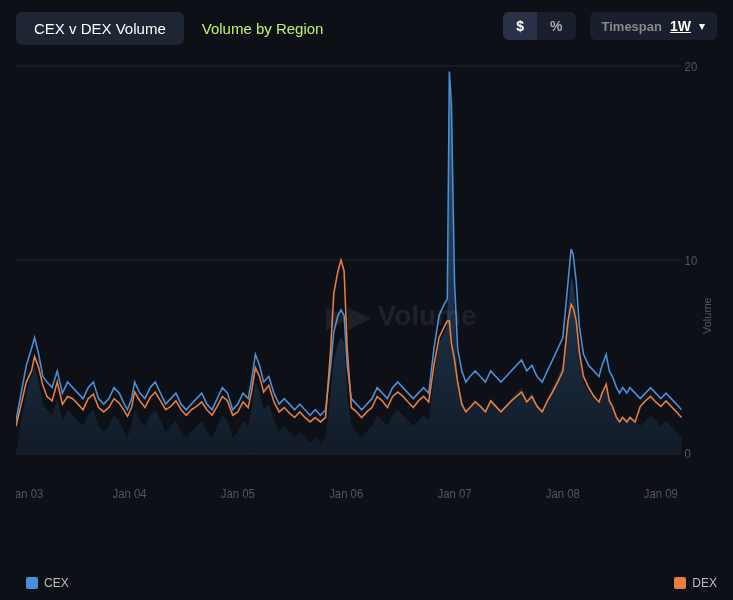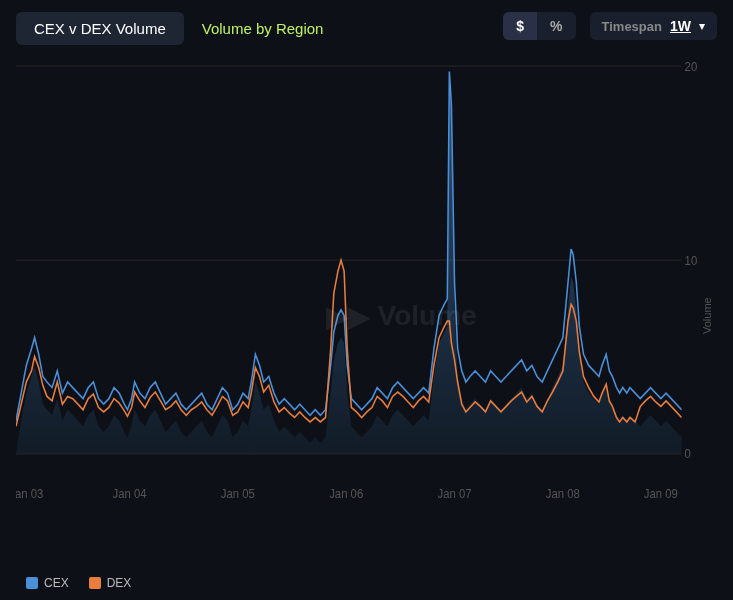--- a/index.html
+++ b/index.html
@@ -127,24 +127,25 @@
 
     svg.chart-svg {
       width: 100%;
       height: 100%;
     }
 
     
     .legend {
       display: flex;
       align-items: center;
-      gap: 20px;
+      gap: 4px;
       margin-top: 0;
       padding-left: 10px;
       flex-shrink: 0;
+      justify-content: space-between;
     }
 
     .legend-item {
       display: flex;
       align-items: center;
       gap: 6px;
       font-size: 12px;
       color: #bbb;
     }
 

